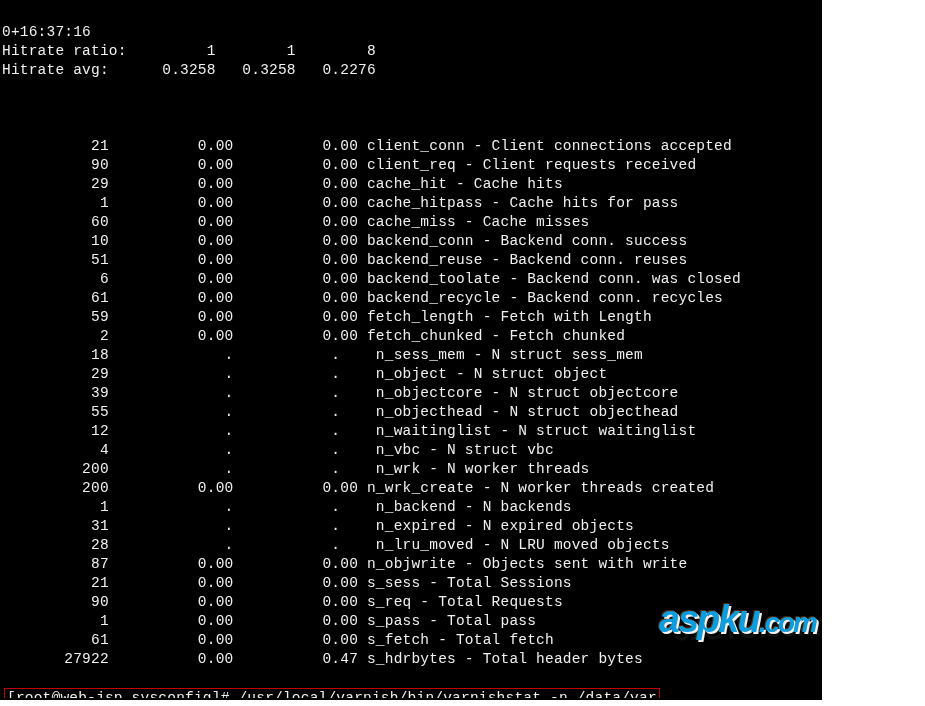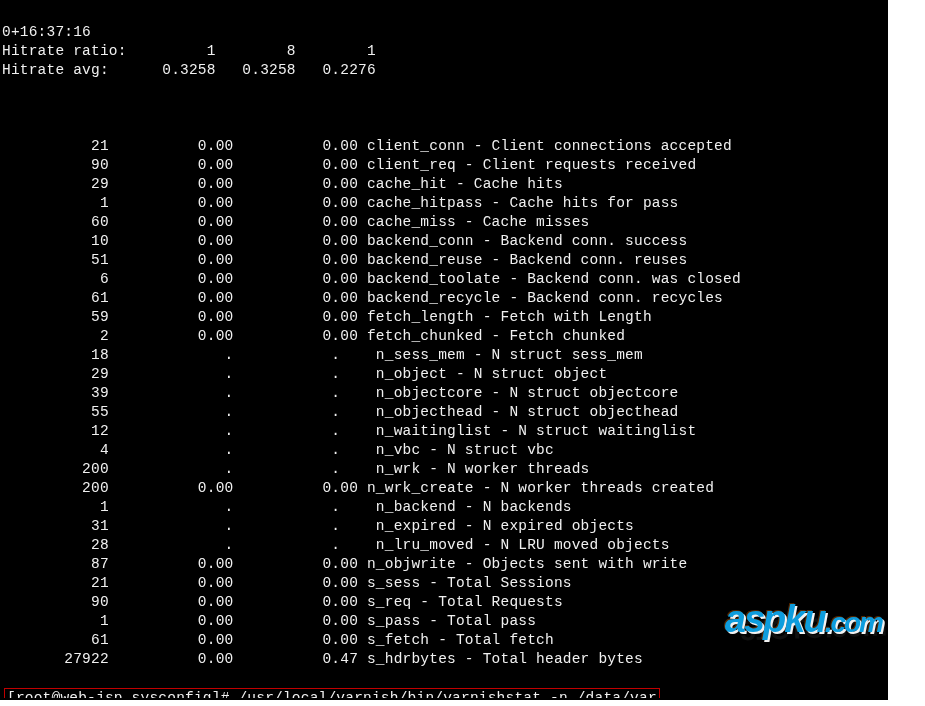--- a/index.html
+++ b/index.html
@@ -9,21 +9,21 @@
     width: 925px;
     height: 706px;
     overflow: hidden;
   }
   .terminal {
     background: #000000;
     color: #f0f0f0;
     font-family: "Courier New", monospace;
     font-size: 14.5px;
     line-height: 19px;
-    width: 888px;
+    width: 822px;
     height: 700px;
     border: 2px solid #000;
     white-space: pre;
     box-sizing: border-box;
     position: relative;
     overflow: hidden;
     letter-spacing: 0.2px;
   }
   .terminal .hdr {
     padding: 2px 0 0 0;
@@ -73,21 +73,21 @@
     font-weight: 900;
     color: rgba(200,200,200,0.08);
     letter-spacing: -1px;
     transform: rotate(-2deg);
   }
 </style>
 </head>
 <body>
 
 <div class="terminal">
-<div class="hdr"><span class="row">0+16:37:16</span><span class="row" id="hr-ratio">Hitrate ratio:         1        8        1</span><span class="row" id="hr-avg">Hitrate avg:      0.3258   0.3258   0.2276</span></div>
+<div class="hdr"><span class="row">0+16:37:16</span><span class="row" id="hr-ratio">Hitrate ratio:         1        1        8</span><span class="row" id="hr-avg">Hitrate avg:      0.3258   0.3258   0.2276</span></div>
 <span class="row"> </span>
 <div id="stat-rows"><span class="row">          21          0.00          0.00 client_conn - Client connections accepted</span><span class="row">          90          0.00          0.00 client_req - Client requests received</span><span class="row">          29          0.00          0.00 cache_hit - Cache hits</span><span class="row">           1          0.00          0.00 cache_hitpass - Cache hits for pass</span><span class="row">          60          0.00          0.00 cache_miss - Cache misses</span><span class="row">          10          0.00          0.00 backend_conn - Backend conn. success</span><span class="row">          51          0.00          0.00 backend_reuse - Backend conn. reuses</span><span class="row">           6          0.00          0.00 backend_toolate - Backend conn. was closed</span><span class="row">          61          0.00          0.00 backend_recycle - Backend conn. recycles</span><span class="row">          59          0.00          0.00 fetch_length - Fetch with Length</span><span class="row">           2          0.00          0.00 fetch_chunked - Fetch chunked</span><span class="row">          18             .           .    n_sess_mem - N struct sess_mem</span><span class="row">          29             .           .    n_object - N struct object</span><span class="row">          39             .           .    n_objectcore - N struct objectcore</span><span class="row">          55             .           .    n_objecthead - N struct objecthead</span><span class="row">          12             .           .    n_waitinglist - N struct waitinglist</span><span class="row">           4             .           .    n_vbc - N struct vbc</span><span class="row">         200             .           .    n_wrk - N worker threads</span><span class="row">         200          0.00          0.00 n_wrk_create - N worker threads created</span><span class="row">           1             .           .    n_backend - N backends</span><span class="row">          31             .           .    n_expired - N expired objects</span><span class="row">          28             .           .    n_lru_moved - N LRU moved objects</span><span class="row">          87          0.00          0.00 n_objwrite - Objects sent with write</span><span class="row">          21          0.00          0.00 s_sess - Total Sessions</span><span class="row">          90          0.00          0.00 s_req - Total Requests</span><span class="row">           1          0.00          0.00 s_pass - Total pass</span><span class="row">          61          0.00          0.00 s_fetch - Total fetch</span><span class="row">       27922          0.00          0.47 s_hdrbytes - Total header bytes</span></div>
 <span class="prompt-box"><span class="prompt-text">[root@web-jsp sysconfig]#</span><span class="prompt-text"> /usr/local/varnish/bin/varnishstat -n /data/var</span></span>
 
   <div class="faded">51CTO.com</div>
   <div class="watermark">
     <div>
       <span class="big">aspku</span><span class="big" style="font-size:28px;">.com</span>
     </div>
   </div>

